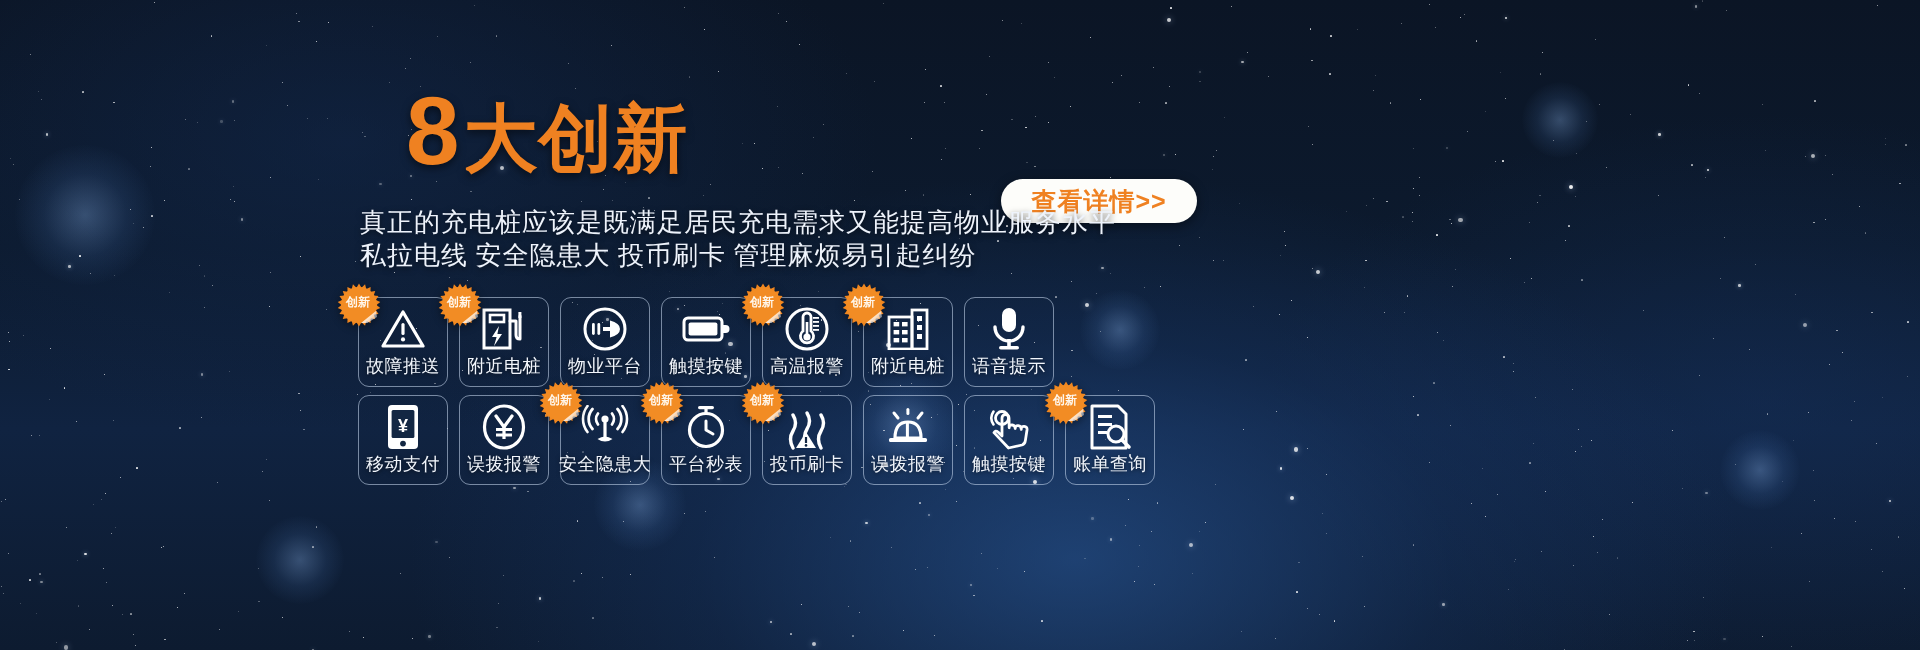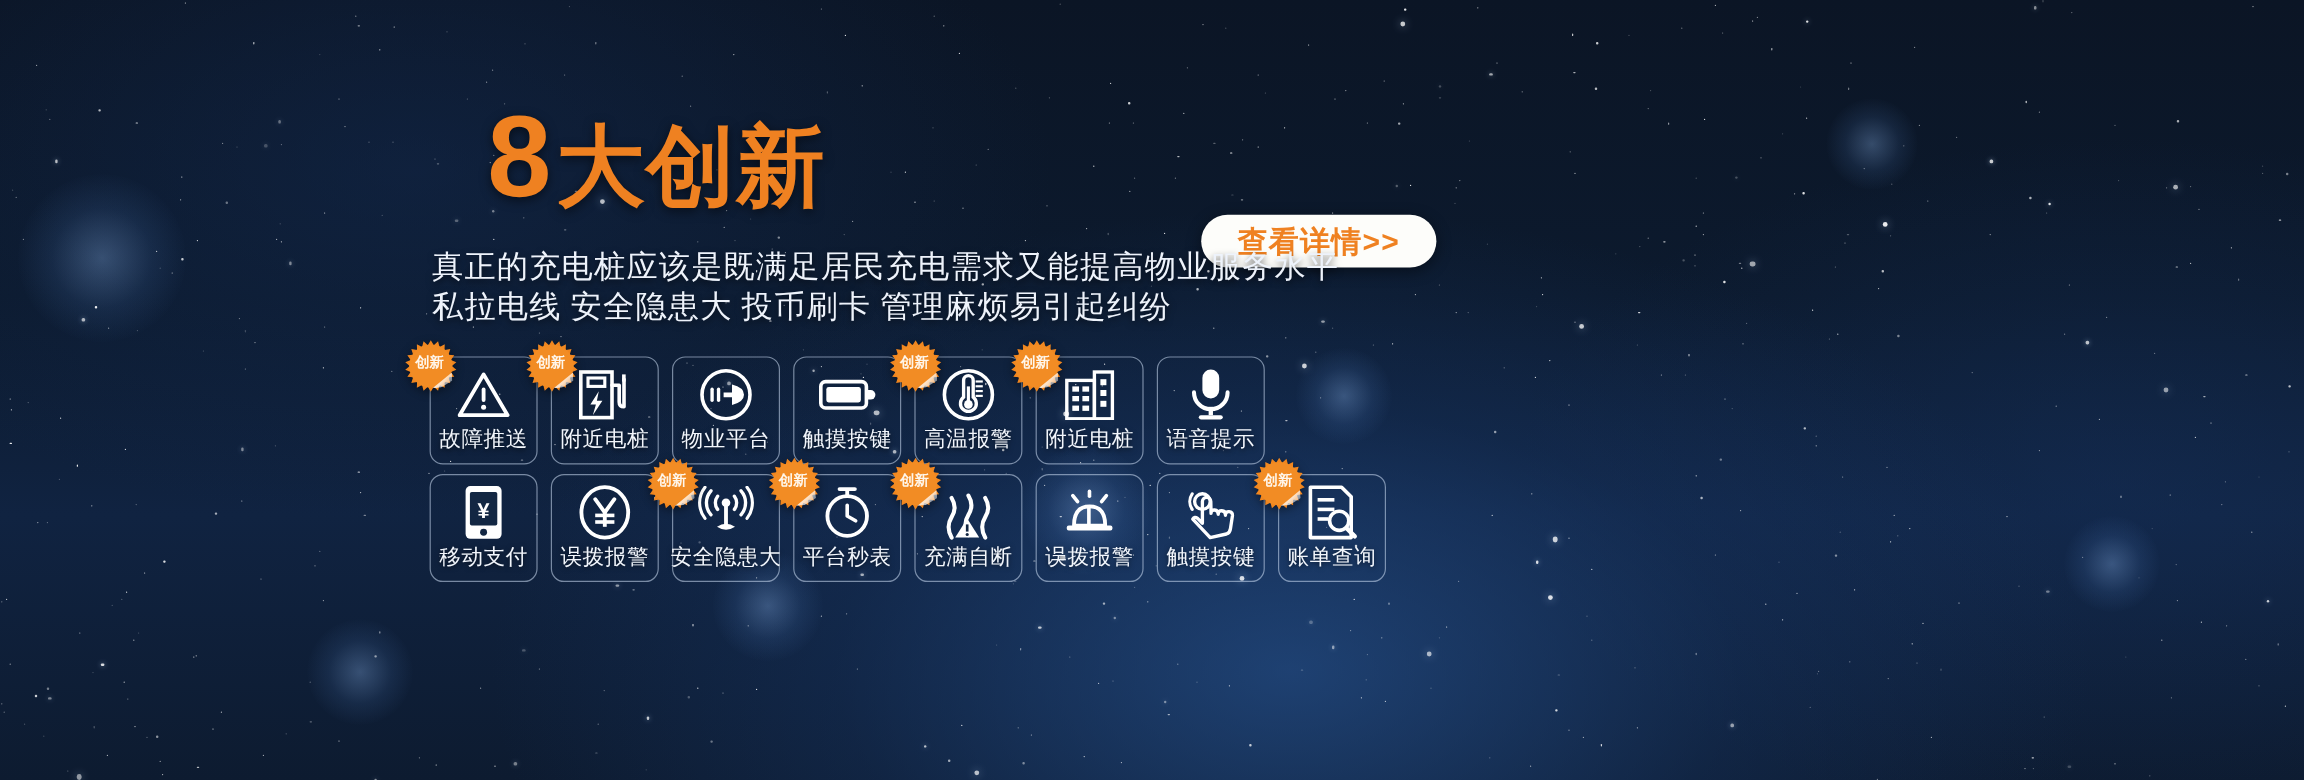--- a/index.html
+++ b/index.html
@@ -940,21 +940,21 @@
           <div class="ticon">
             <svg width="48" height="46" viewBox="0 0 48 46">
               <path d="M10 44 q-5 -9 0 -17 q5 -8 0 -16" fill="none" stroke="#fff" stroke-width="3.4" stroke-linecap="round"></path>
               <path d="M24 42 q-5 -9 0 -17 q5 -8 0 -16" fill="none" stroke="#fff" stroke-width="3.4" stroke-linecap="round"></path>
               <path d="M38 44 q-5 -9 0 -17 q5 -8 0 -16" fill="none" stroke="#fff" stroke-width="3.4" stroke-linecap="round"></path>
               <path d="M23 28 L33 44 L13 44 Z" fill="#fff"></path>
               <rect x="21.9" y="33" width="2.2" height="6" fill="#132743"></rect>
               <circle cx="23" cy="41.4" r="1.3" fill="#132743"></circle>
             </svg>
           </div>
-          <div class="tlabel">充满自断</div>
+          <div class="tlabel">投币刷卡</div>
         </div>
         <div class="tile">
           <div class="ticon">
             <svg width="46" height="44" viewBox="0 0 46 44">
               <path d="M10 33 q0 -16 13 -16 q13 0 13 16 Z" fill="none" stroke="#fff" stroke-width="3.2" stroke-linejoin="round"></path>
               <rect x="20.9" y="17" width="3" height="16" fill="#fff"></rect>
               <rect x="4" y="33" width="38" height="4" rx="1.6" fill="#fff"></rect>
               <rect x="21.4" y="3" width="3" height="7" rx="1.5" fill="#fff"></rect>
               <path d="M9 8 L13 13" stroke="#fff" stroke-width="3" stroke-linecap="round"></path>
               <path d="M37 8 L33 13" stroke="#fff" stroke-width="3" stroke-linecap="round"></path>

